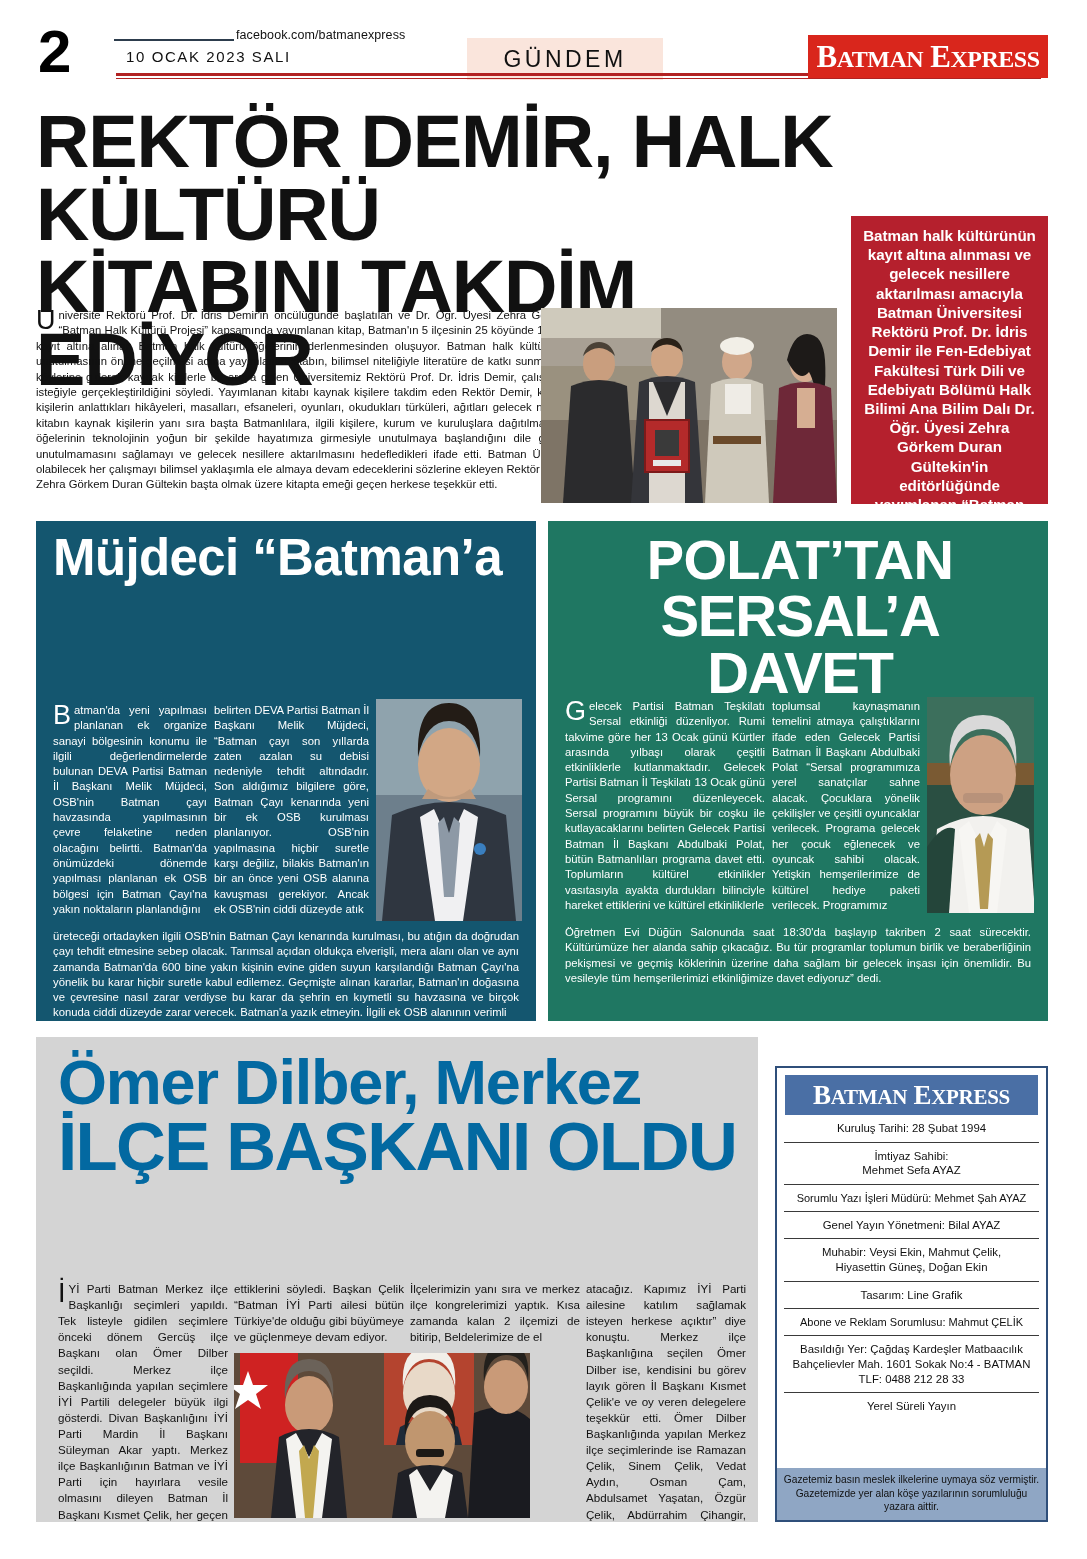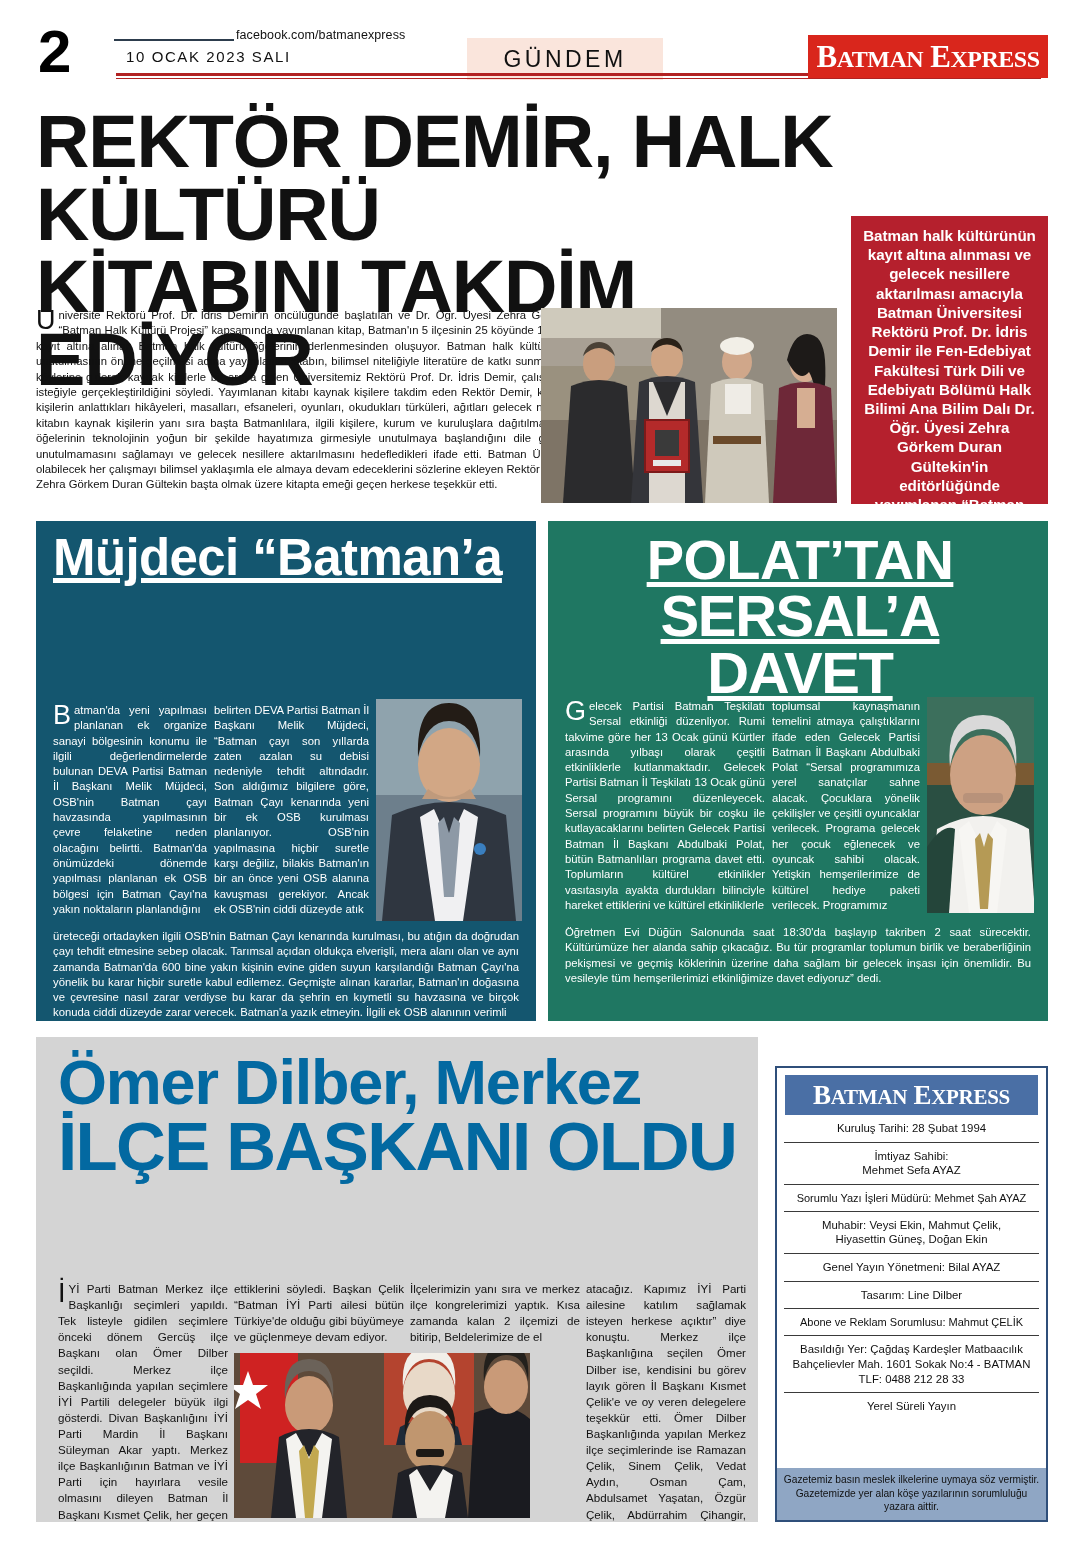--- a/index.html
+++ b/index.html
@@ -117,21 +117,20 @@
   }
   .art-mid-right{
     position:absolute; left:548px; top:521px; width:500px; height:500px;
     background:#1f7762;
     overflow:hidden;
   }
   .mh{
     font-family:"Liberation Sans Narrow","Liberation Sans",sans-serif;
     font-weight:700; color:#fff;
     letter-spacing:-0.6px;
-    text-decoration:underline;
   }
   .mh-l{
     position:absolute; left:17px; top:12px; width:470px;
     font-size:51px; line-height:0.97;
   }
   .mh-l .l2{ display:block; font-size:57px; letter-spacing:-1px; }
   .mh-r{
     position:absolute; left:18px; top:12px; width:468px;
     font-size:56px; line-height:0.98; text-align:center;
   }
@@ -399,24 +398,24 @@
 
 <div class="imprint">
   <div class="imp-logo">
     <span><b>B</b><b class="sm">ATMAN</b> <b>E</b><b class="sm">XPRESS</b></span>
   </div>
   <div class="imp-rows">
     <div class="imp-row" style="white-space: pre-line;">Kuruluş Tarihi: 28 Şubat 1994</div>
     <div class="imp-row" style="white-space: pre-line;">İmtiyaz Sahibi:
 Mehmet Sefa AYAZ</div>
     <div class="imp-row tight" style="white-space: pre-line;">Sorumlu Yazı İşleri Müdürü: Mehmet Şah AYAZ</div>
+    <div class="imp-row" style="white-space: pre-line;">Genel Yayın Yönetmeni: Bilal AYAZ</div>
     <div class="imp-row" style="white-space: pre-line;">Muhabir: Veysi Ekin, Mahmut Çelik,
 Hiyasettin Güneş, Doğan Ekin</div>
-    <div class="imp-row" style="white-space: pre-line;">Genel Yayın Yönetmeni: Bilal AYAZ</div>
-    <div class="imp-row" style="white-space: pre-line;">Tasarım: Line Dilber</div>
+    <div class="imp-row" style="white-space: pre-line;">Tasarım: Line Grafik</div>
     <div class="imp-row tight" style="white-space: pre-line;">Abone ve Reklam Sorumlusu: Mahmut ÇELİK</div>
     <div class="imp-row" style="white-space: pre-line;">Basıldığı Yer: Çağdaş Kardeşler Matbaacılık
 Bahçelievler Mah. 1601 Sokak No:4  -  BATMAN
 TLF: 0488 212 28 33</div>
     <div class="imp-row last" style="white-space: pre-line;">Yerel Süreli Yayın</div>
   </div>
   <div class="imp-footer" style="white-space: pre-line;">Gazetemiz basın meslek ilkelerine uymaya söz vermiştir.
 Gazetemizde yer alan köşe yazılarının sorumluluğu yazara aittir.</div>
 </div>
 

